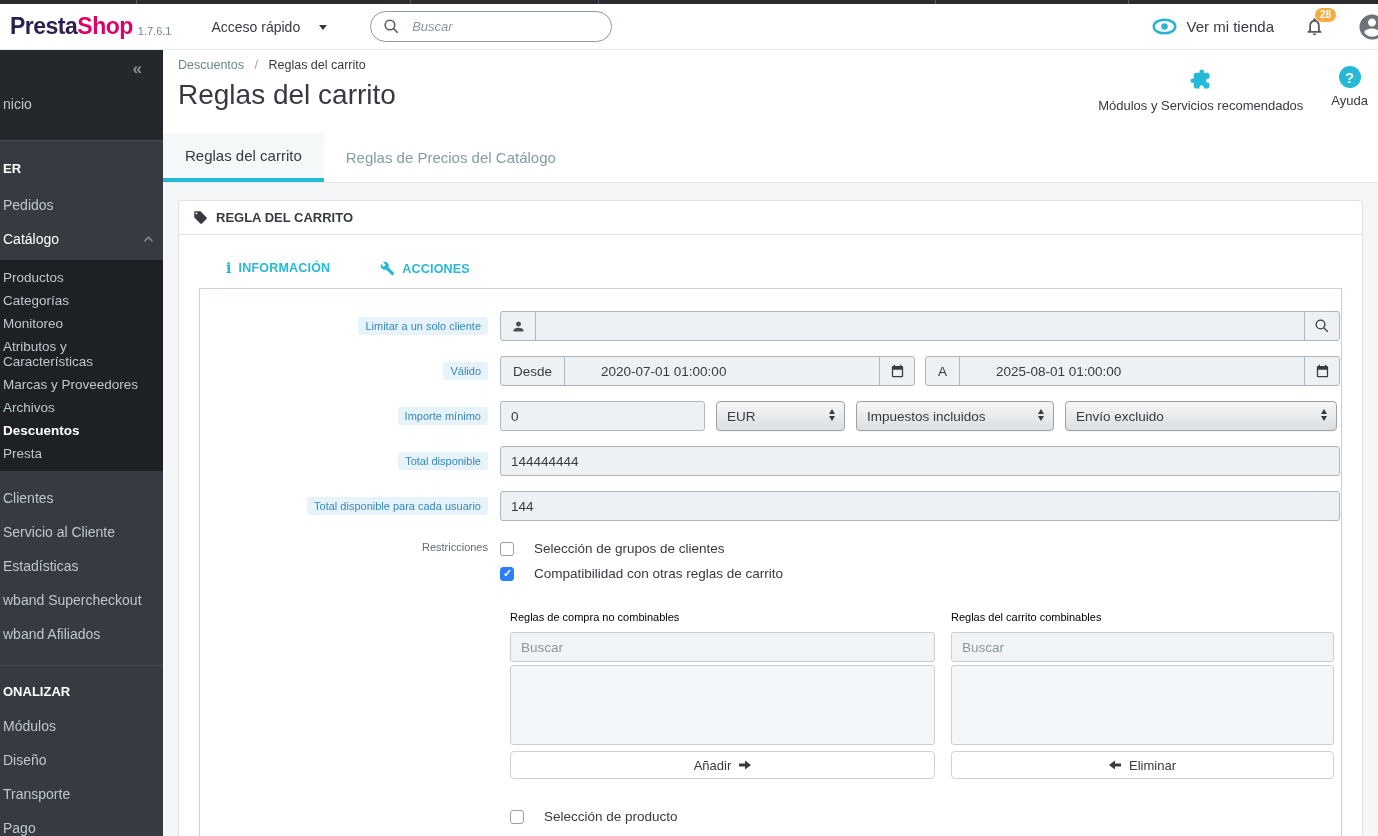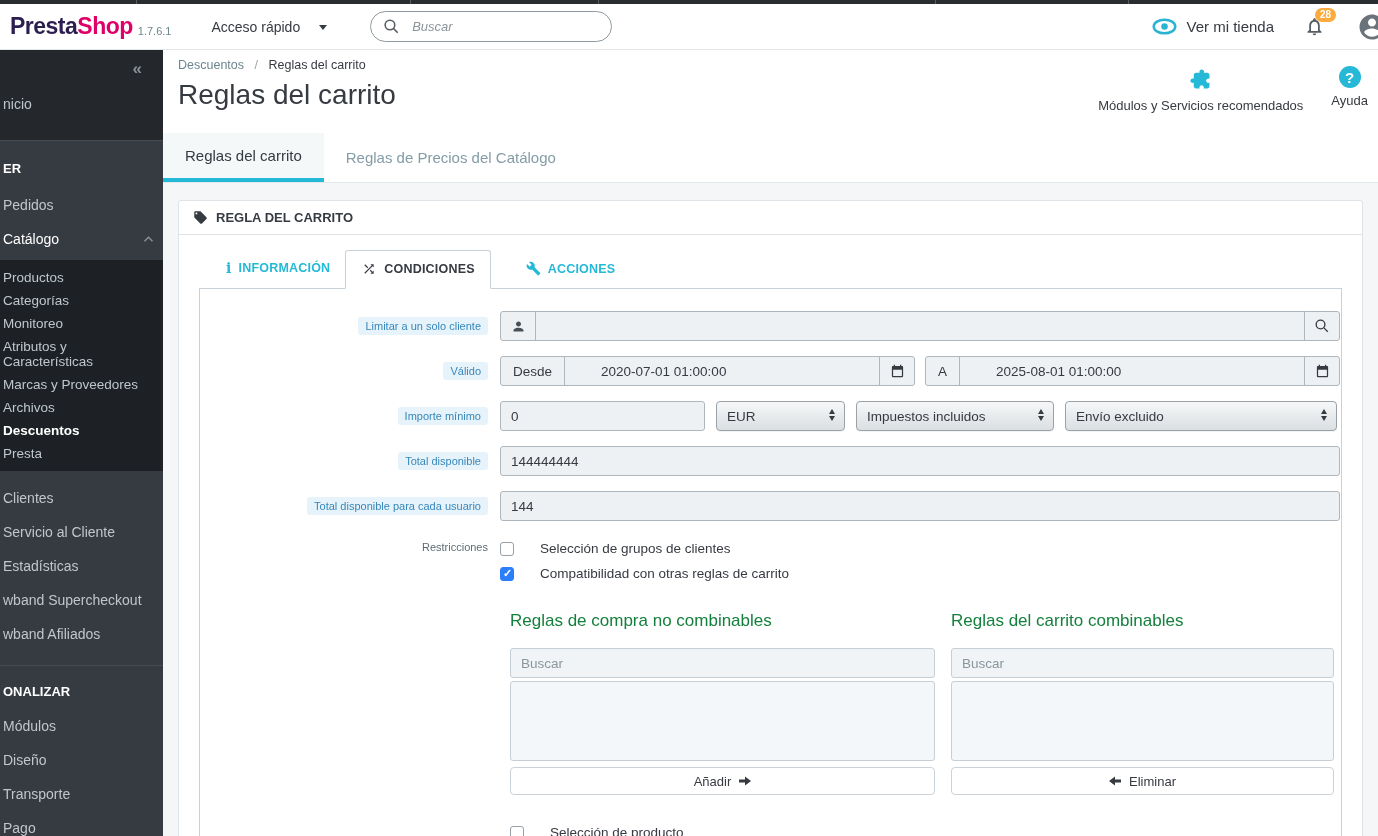--- a/index.html
+++ b/index.html
@@ -108,28 +108,28 @@
   .sel {
     position:relative; height:30px; background:linear-gradient(#f6f7f8,#dadfe2);
     border:1px solid #9aa2a8; border-radius:4px; display:flex; align-items:center;
     padding:0 28px 0 10px; font-size:13.5px; color:#363a41; cursor:pointer;
     box-shadow:0 1px 1px rgba(0,0,0,.05);
   }
   .sel .arrows { position:absolute; right:9px; top:7px; display:flex; flex-direction:column; gap:2px; }
   .tri-up { width:0; height:0; border-left:3.5px solid transparent; border-right:3.5px solid transparent; border-bottom:5px solid #363a41; }
   .tri-dn { width:0; height:0; border-left:3.5px solid transparent; border-right:3.5px solid transparent; border-top:5px solid #363a41; }
   
-  .cbrow { display:flex; align-items:center; gap:26px; font-size:13.5px; color:#363a41; margin-bottom:10px; }
+  .cbrow { display:flex; align-items:center; gap:20px; font-size:13.5px; color:#363a41; margin-bottom:10px; }
   .cb { width:14px; height:14px; background:#fff; border:1px solid #98a1a8; border-radius:3px; position:relative; cursor:pointer; flex:none; }
   .cb.checked { background:#2d7ff9; border-color:#2d7ff9; }
   .cb.checked::after { content:"✓"; position:absolute; left:2px; top:-1px; color:#fff; font-size:11px; font-weight:bold; }
   
   .cols { display:flex; gap:16px; margin:20px 0 14px 10px; }
   .col-l { width:425px; } .col-r { width:383px; }
-  .col-title { font-size:17px; color:#15803d; margin-bottom:17px; }
+  .col-title { font-size:11px; color:#000000; margin-bottom:9px; }
   .col-search { width:100%; height:30px; background:#f0f4f6; border:1px solid #c6cfd5; border-radius:3px; padding:0 10px; font-size:13.5px; color:#363a41; outline:none; font-family:"Liberation Sans",sans-serif; }
   .col-search::placeholder { color:#8a969c; }
   .col-list { height:80px; background:#f4f7f9; border:1px solid #c6cfd5; border-radius:3px; margin-top:3px; }
   .col-btn {
     margin-top:6px; height:28px; width:100%; background:#fff; border:1px solid #ccd3d8; border-radius:4px;
     display:flex; align-items:center; justify-content:center; gap:8px; font-size:13px; color:#363a41; cursor:pointer;
   }
   .last-cb { margin-left:10px; margin-top:16px; }
   svg { display:block; }
 </style>
@@ -265,28 +265,20 @@
             </svg>
         </span>
         <span>REGLA DEL CARRITO</span>
       </div>
       <div class="panel-body">
         <div class="subtabs">
           <div style="width:12px"></div>
           <div class="subtab link">
             <span class="iglyph">i</span>
             <span style="color:#25b9d7">INFORMACIÓN</span>
-          </div>
-          <div class="subtab active">
-            <span>
-              <svg width="16" height="14" viewBox="0 0 24 24">
-                  <path fill="#363a41" d="M10.59 9.17L5.41 4 4 5.41l5.17 5.17 1.42-1.41zM14.5 4l2.04 2.04L4 18.59 5.41 20 17.96 7.46 20 9.5V4h-5.5zm.33 9.41l-1.41 1.41 3.13 3.13L14.5 20H20v-5.5l-2.04 2.04-3.13-3.13z"></path>
-                </svg>
-            </span>
-            <span>CONDICIONES</span>
           </div>
           <div style="width:20px"></div>
           <div class="subtab link">
             <span>
               <svg width="15" height="15" viewBox="0 0 24 24">
                   <path fill="#25b9d7" d="M22.7 19l-9.1-9.1c.9-2.3.4-5-1.5-6.9-2-2-5-2.4-7.4-1.3L9 6 6 9 1.6 4.7C.4 7.1.9 10.1 2.9 12.1c1.9 1.9 4.6 2.4 6.9 1.5l9.1 9.1c.4.4 1 .4 1.4 0l2.3-2.3c.5-.4.5-1.1.1-1.4z"></path>
                 </svg>
             </span>
             <span style="color:#25b9d7">ACCIONES</span>
           </div>

